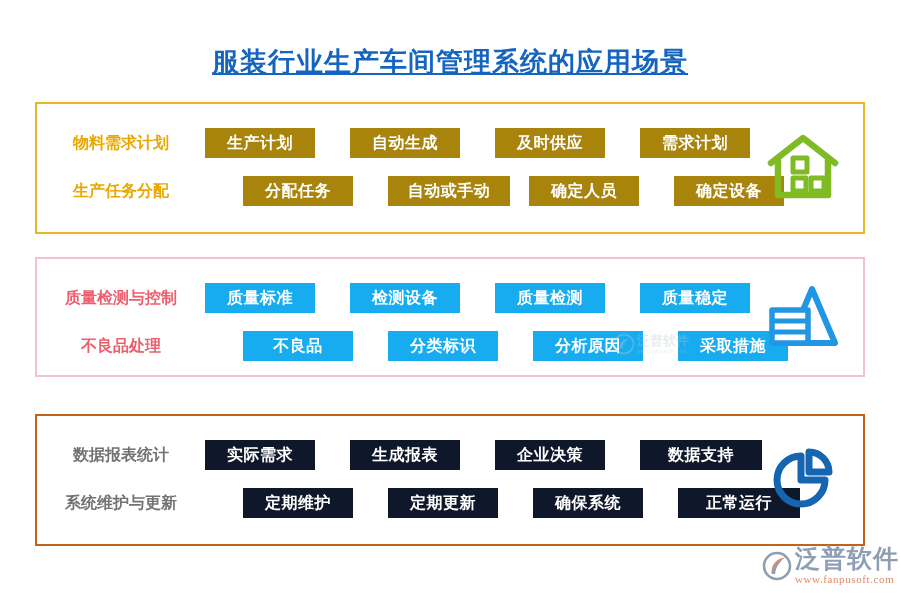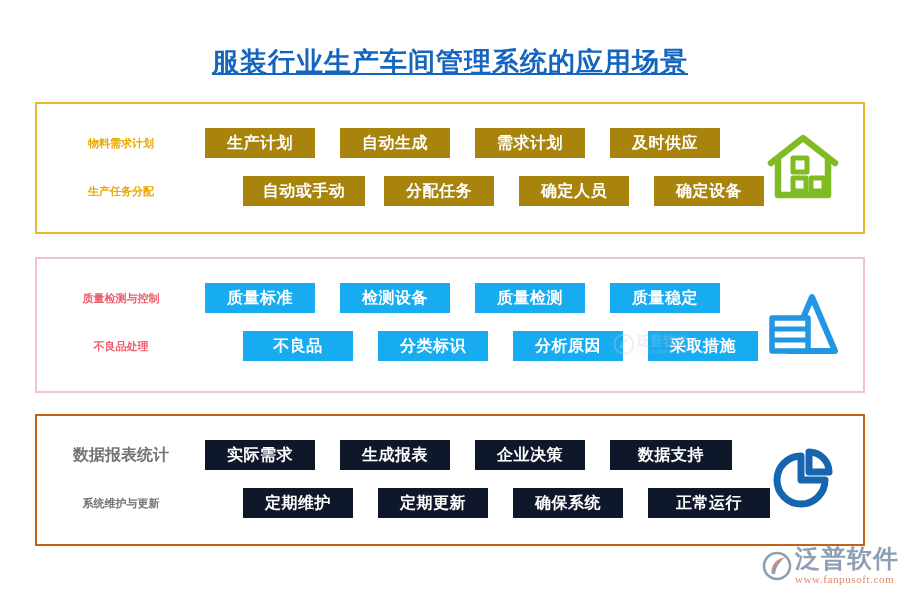--- a/index.html
+++ b/index.html
@@ -39,21 +39,21 @@
   
   .panel {
     position: absolute;
     left: 35px;
     width: 830px;
     box-sizing: border-box;
     background: #ffffff;
     border: 2px solid #cccccc;
   }
   .panel-1 { top: 102px;  height: 132px; border-color: #e8b828; }
-  .panel-2 { top: 257px;  height: 136px; border-color: #f3c3cd; }
+  .panel-2 { top: 257px;  height: 120px; border-color: #f3c3cd; }
   .panel-3 { top: 414px;  height: 132px; border-color: #c2631b; }
 
   .rows {
     position: absolute;
     left: 0;
     top: 0;
     width: 100%;
     height: 100%;
   }
   .row {
@@ -64,38 +64,38 @@
     display: flex;
     align-items: center;
   }
   .row-a { top: 22px; }
   .row-b { top: 70px; gap: 38px; }
 
   .rlabel {
     width: 168px;
     flex: 0 0 168px;
     text-align: center;
-    font-size: 11px;
+    font-size: 16px;
     font-weight: bold;
     white-space: nowrap;
   }
   .panel-1 .rlabel { color: #e8a800; }
   .panel-2 .rlabel { color: #ec5f6e; }
   .panel-3 .rlabel { color: #737373; }
   .panel-3 .row-a .rlabel { font-size: 16px; }
 
   .chips {
     flex: 1 1 auto;
     display: flex;
     align-items: center;
   }
   .chip {
     width: 110px;
     height: 30px;
-    margin-right: 25px;
+    margin-right: 35px;
     display: flex;
     align-items: center;
     justify-content: center;
     font-size: 16px;
     font-weight: bold;
     color: #ffffff;
     white-space: nowrap;
     letter-spacing: 0.5px;
   }
   .chip.wide { width: 122px; margin-right: 19px; }
@@ -179,30 +179,30 @@
   <div class="title">服装行业生产车间管理系统的应用场景</div>
 
   <div class="panel panel-1">
     <div class="rows">
 
       <div class="row row-a">
         <div class="rlabel">物料需求计划</div>
         <div class="chips">
           <div class="chip">生产计划</div>
           <div class="chip">自动生成</div>
+          <div class="chip">及时供应</div>
           <div class="chip">需求计划</div>
-          <div class="chip">及时供应</div>
         </div>
       </div>
 
       <div class="row row-b">
         <div class="rlabel">生产任务分配</div>
         <div class="chips">
+          <div class="chip">分配任务</div>
           <div class="chip wide">自动或手动</div>
-          <div class="chip">分配任务</div>
           <div class="chip">确定人员</div>
           <div class="chip">确定设备</div>
         </div>
       </div>
 
     </div>
 
     <div class="sec-icon">
       <svg viewBox="0 0 76 76" width="76" height="76" aria-hidden="true">
         <path d="M6 33 L38 8 L70 33" fill="none" stroke="#7fbb23" stroke-width="6.5" stroke-linecap="round" stroke-linejoin="round"></path>

